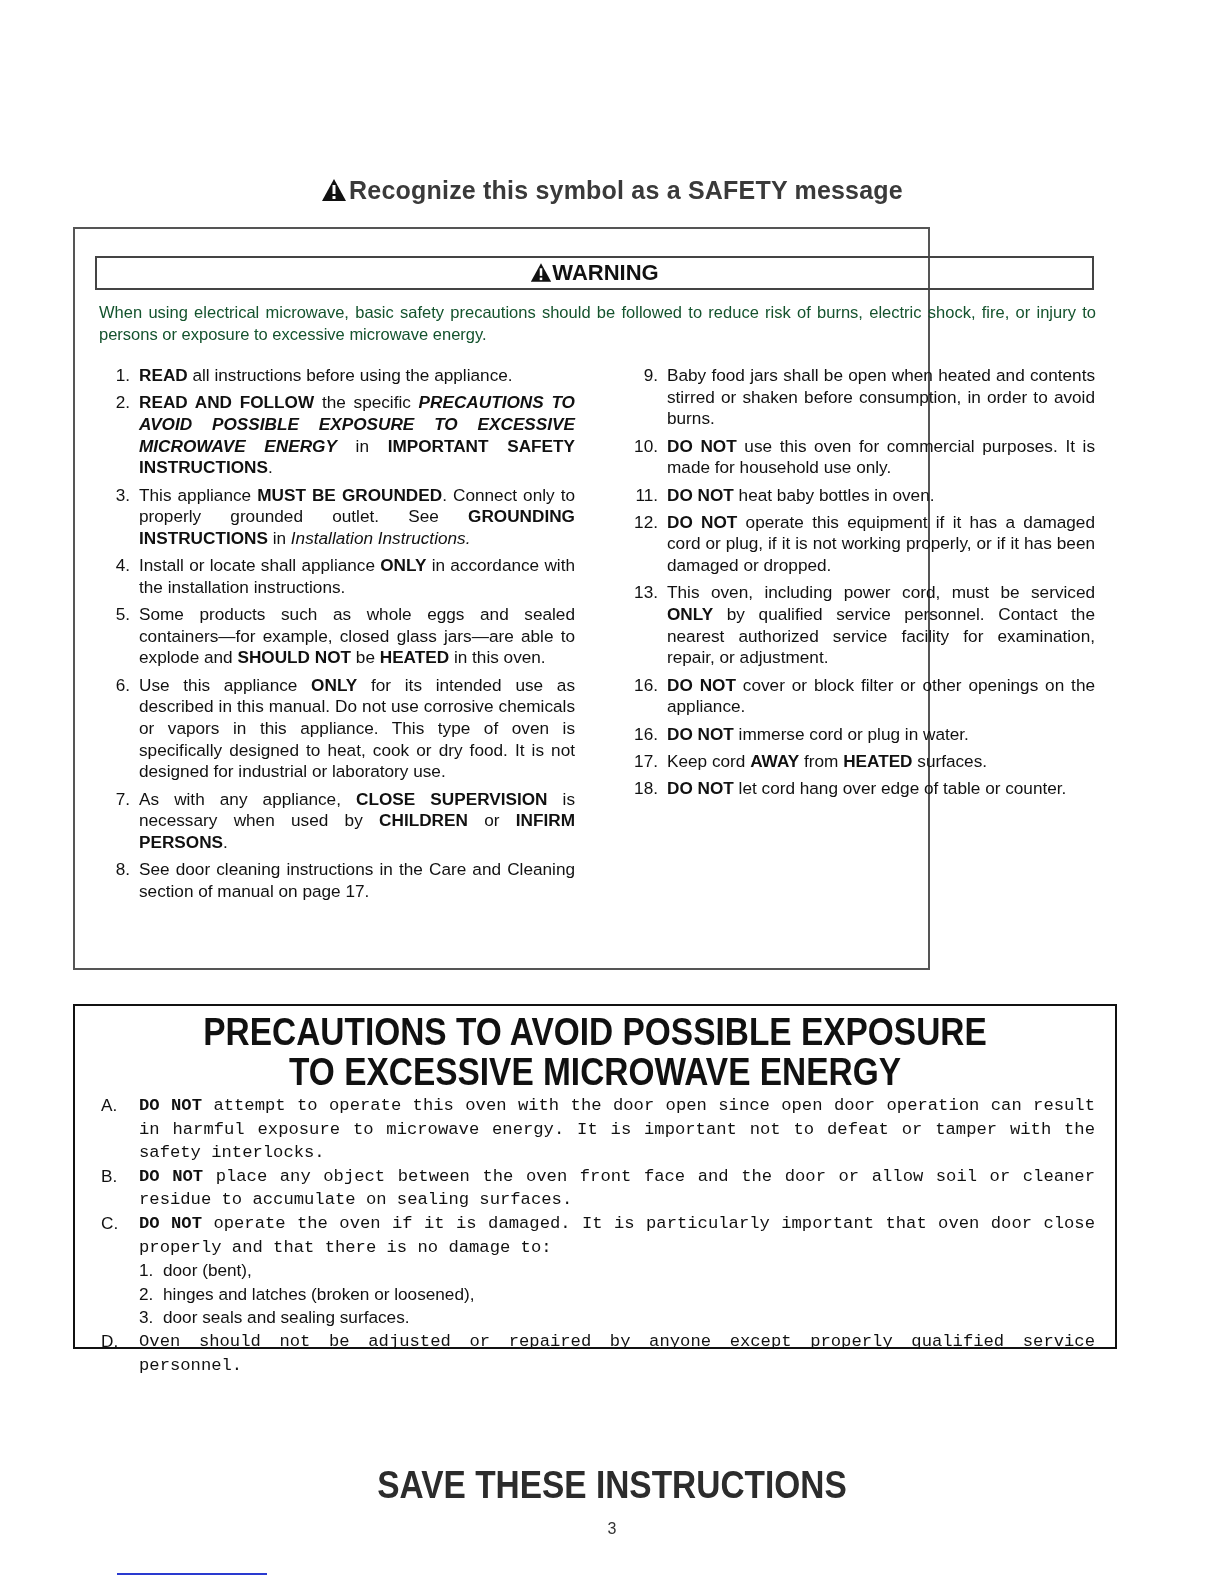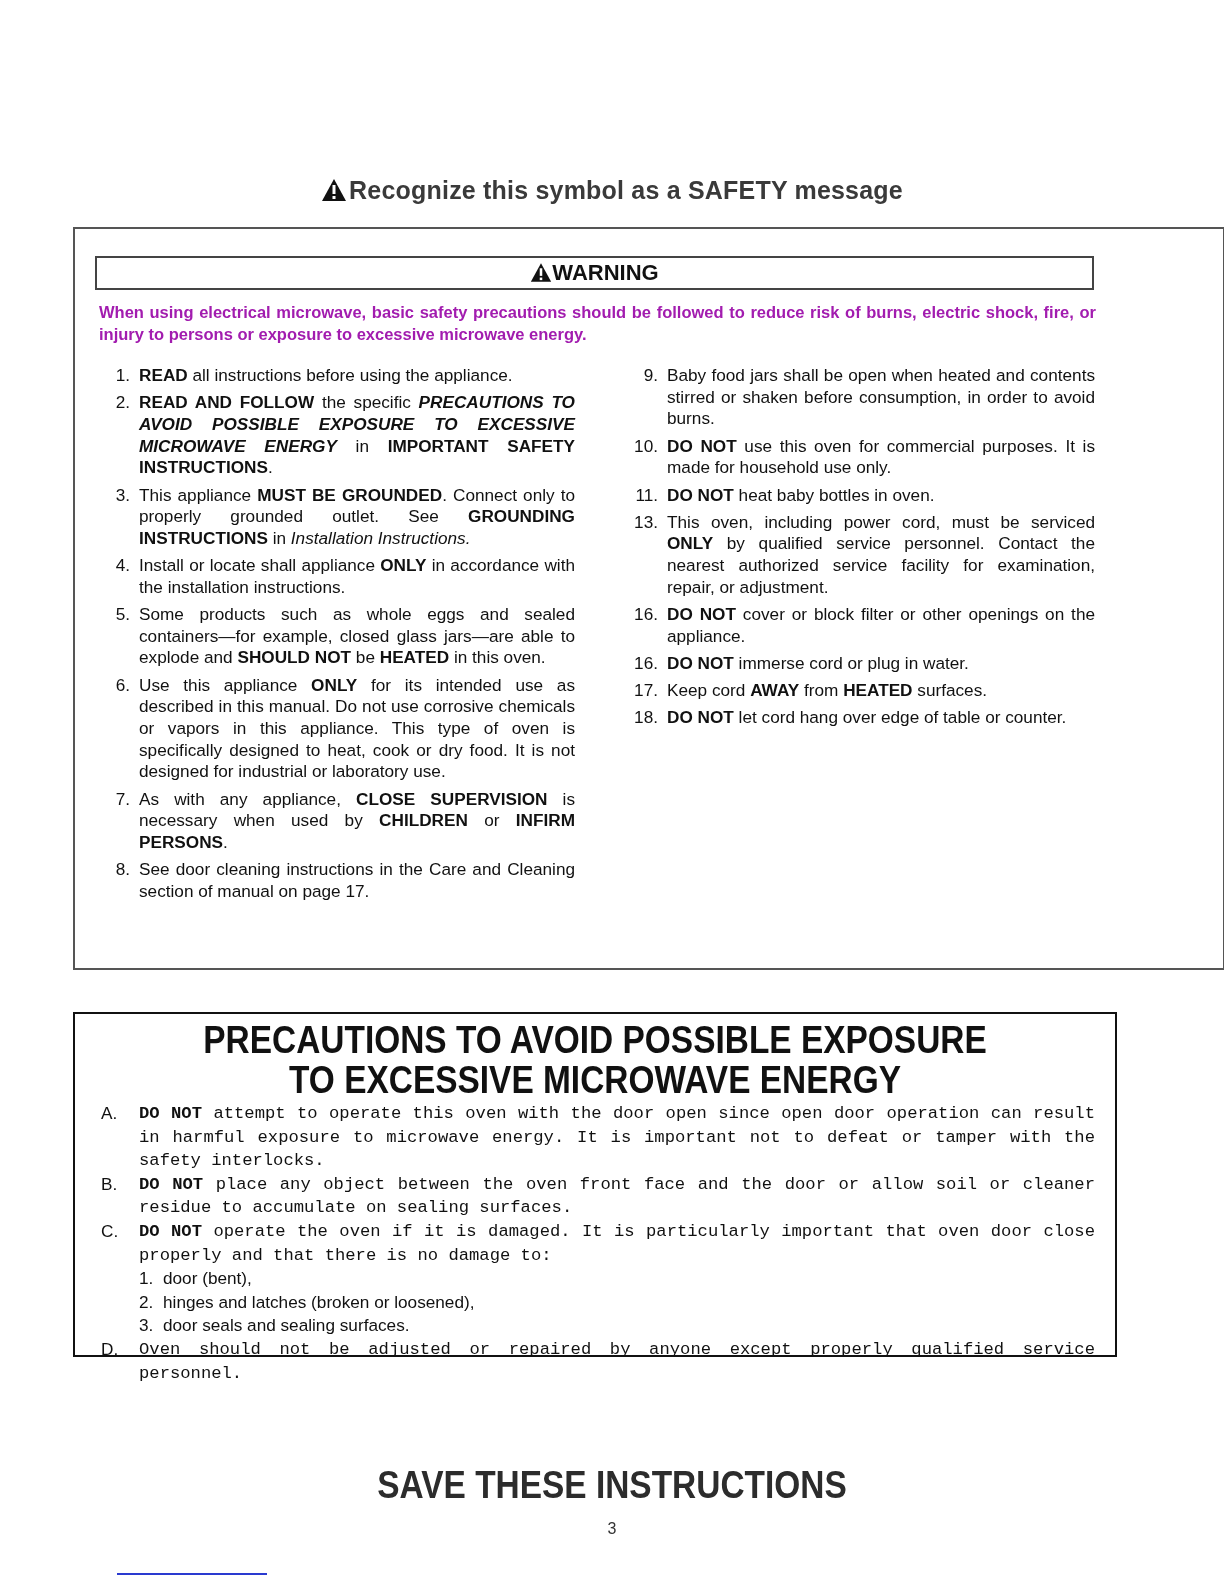--- a/index.html
+++ b/index.html
@@ -6,47 +6,47 @@
   body {
     width: 1224px; height: 1584px; position: relative; overflow: hidden;
     font-family: "Liberation Sans", "DejaVu Sans", sans-serif; color: #1a1a1a;
   }
   .safety-header {
     position: absolute; left: 0; top: 176px; width: 1224px; text-align: center;
     font-size: 25px; font-weight: bold; color: #3a3a3a; letter-spacing: 0.2px;
   }
   .safety-header .tri { display: inline-block; vertical-align: -3px; margin-right: 2px; }
   .warning-box {
-    position: absolute; left: 73px; top: 227px; width: 1152px; height: 743px;
+    position: absolute; left: 73px; top: 227px; width: 857px; height: 743px;
     border: 2px solid #555; box-sizing: border-box;
   }
   .warning-title-box {
     position: absolute; left: 20px; top: 27px; width: 999px; height: 34px;
     border: 2px solid #444; box-sizing: border-box; text-align: center;
     font-size: 22px; font-weight: bold; line-height: 30px; color: #111;
   }
   .warning-title-box .tri { display: inline-block; vertical-align: -3px; }
   .intro {
     position: absolute; left: 24px; top: 72px; width: 997px;
-    font-size: 16.5px; line-height: 22px; text-align: justify; color: #a21caf; font-weight: bold;
+    font-size: 16.5px; line-height: 22px; text-align: justify; color: #14532d;
   }
   .col { position: absolute; top: 136px; font-size: 17.2px; line-height: 21.7px; color: #111; }
   .col.left { left: 28px; width: 472px; }
   .col.right { left: 548px; width: 472px; }
   .item { display: flex; margin-bottom: 5.5px; }
   .item .num { width: 36px; flex: 0 0 36px; text-align: right; padding-right: 9px; box-sizing: border-box; }
   .col.right .item .num { width: 44px; flex: 0 0 44px; }
   .item .txt { flex: 1; text-align: justify; }
   b { font-weight: bold; }
   .bi { font-weight: bold; font-style: italic; }
   i { }
 
   .prec-box {
     position: absolute; left: 73px; top: 1004px; width: 1044px; height: 345px;
-    border: 2px solid #111; box-sizing: border-box; margin-top: 8px;
+    border: 2px solid #111; box-sizing: border-box;
   }
   .prec-title {
     position: absolute; left: 0; top: 6px; width: 100%; text-align: center;
     font-size: 38px; font-weight: bold; line-height: 40px; color: #111;
     transform: scaleX(0.88); transform-origin: center;
   }
   .prec-list { position: absolute; left: 26px; top: 88px; width: 994px; font-size: 17.2px; line-height: 23.6px; color: #111; }
   .prec-item { display: flex; }
   .prec-item .lt { width: 38px; flex: 0 0 38px; }
   .prec-item .txt { flex: 1; text-align: justify; font-family: Liberation Mono, monospace; }
@@ -129,20 +129,24 @@
       </div>
       <div class="item">
         <span class="num">10.</span>
         <span class="txt"><b>DO NOT</b><span> use this oven for commercial purposes. It is made for household use only.</span></span>
       </div>
       <div class="item">
         <span class="num">11.</span>
         <span class="txt"><b>DO NOT</b><span> heat baby bottles in oven.</span></span>
       </div>
       <div class="item">
+        <span class="num">12.</span>
+        <span class="txt"><b>DO NOT</b><span> operate this equipment if it has a damaged cord or plug, if it is not working properly, or if it has been damaged or dropped.</span></span>
+      </div>
+      <div class="item">
         <span class="num">13.</span>
         <span class="txt"><span>This oven, including power cord, must be serviced </span><b>ONLY</b><span> by qualified service personnel. Contact the nearest authorized service facility for examination, repair, or adjustment.</span></span>
       </div>
       <div class="item">
         <span class="num">16.</span>
         <span class="txt"><b>DO NOT</b><span> cover or block filter or other openings on the appliance.</span></span>
       </div>
       <div class="item">
         <span class="num">16.</span>
         <span class="txt"><b>DO NOT</b><span> immerse cord or plug in water.</span></span>

